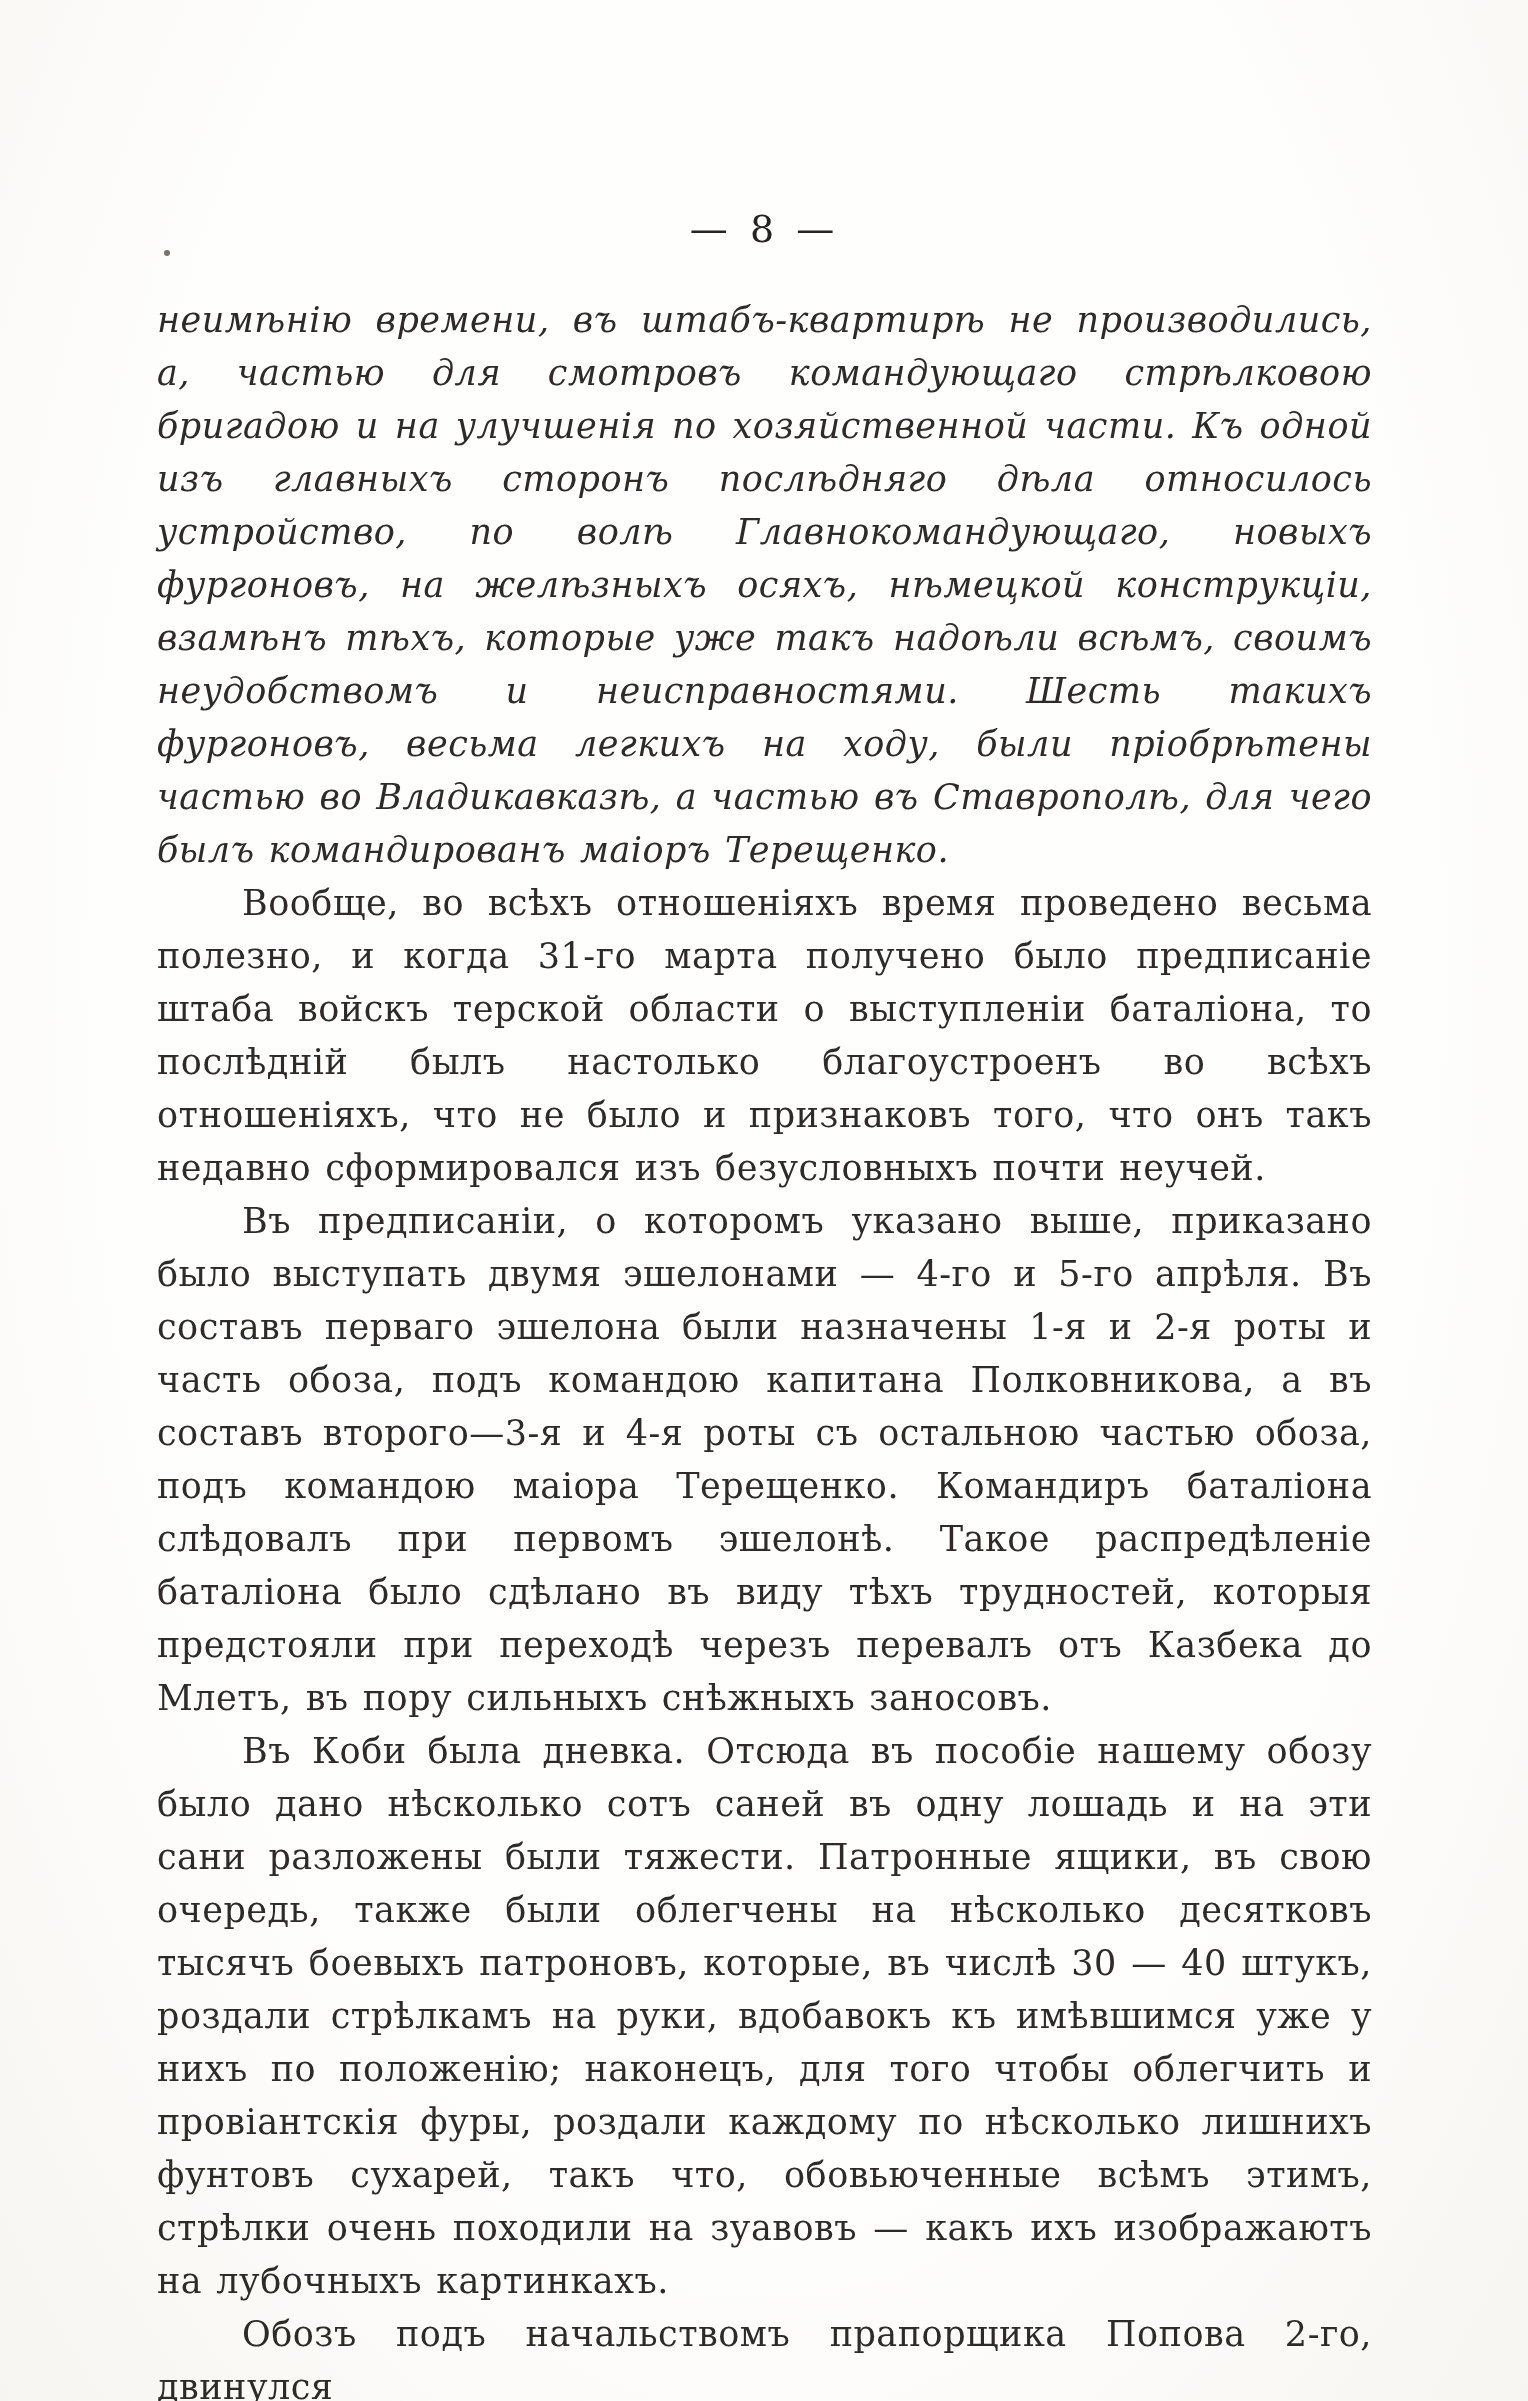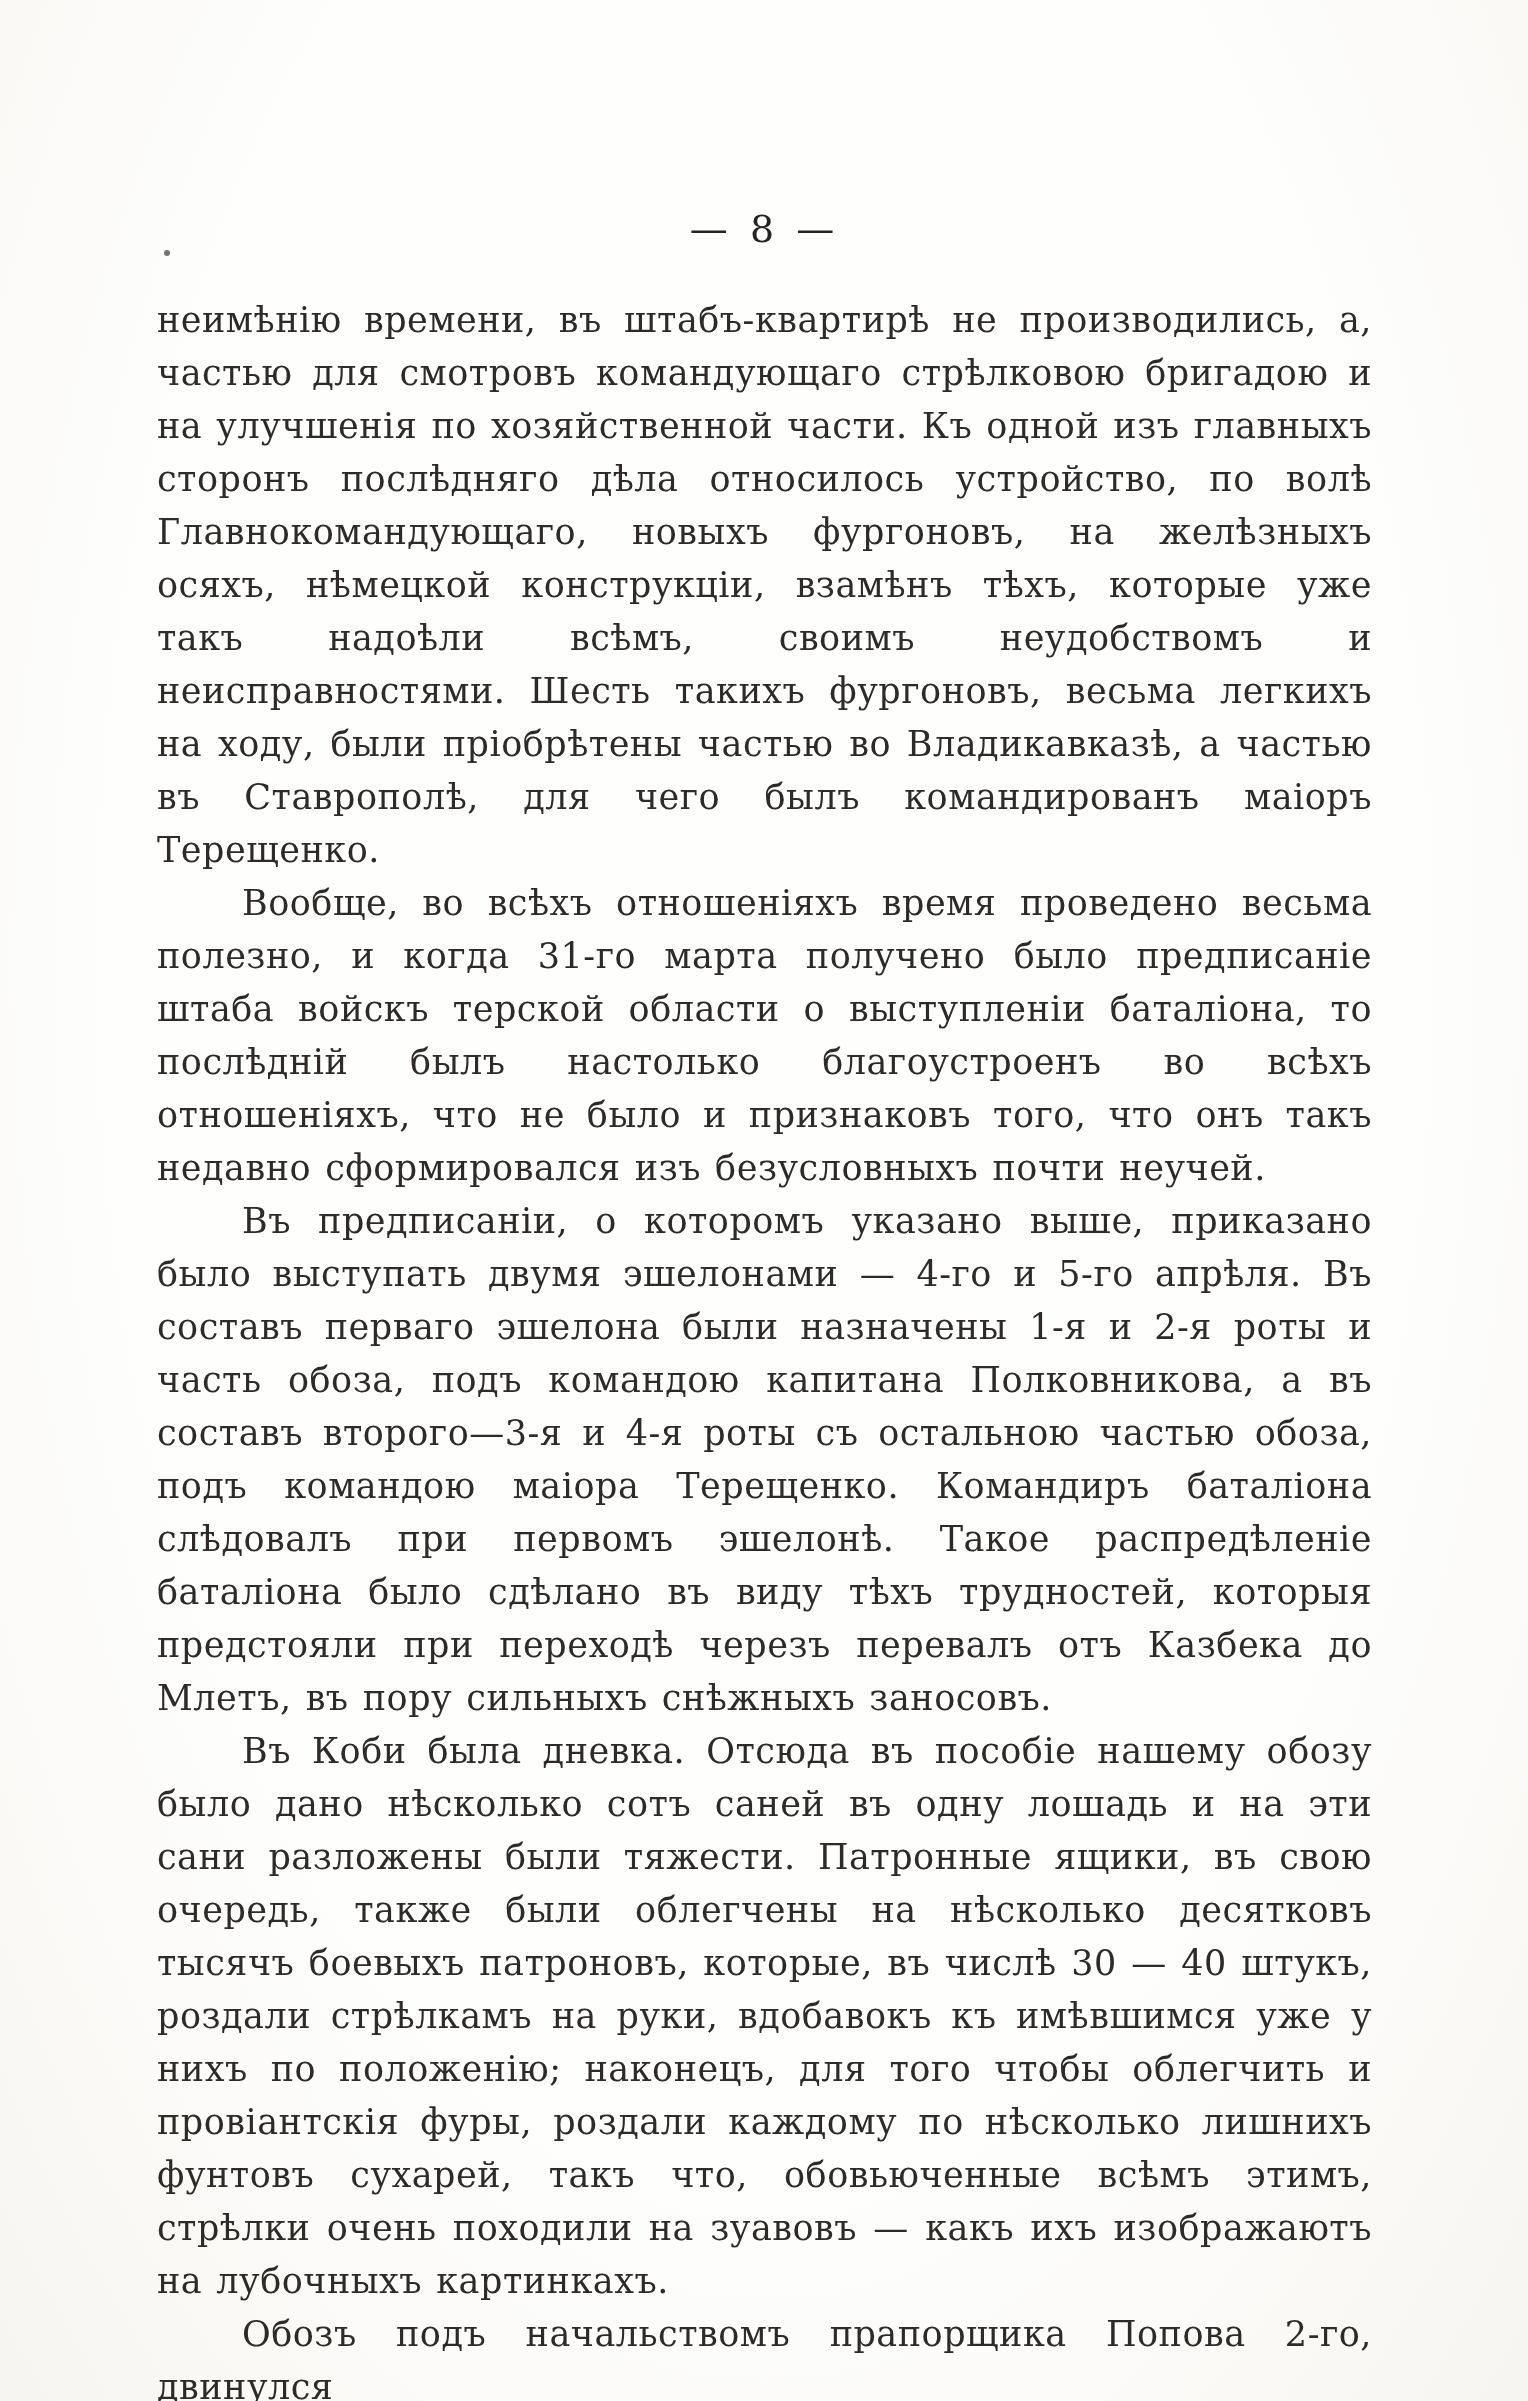--- a/index.html
+++ b/index.html
@@ -50,20 +50,21 @@
     letter-spacing: 0.5px;
     word-spacing: 2.5px;
   }
   .text-block p {
     margin: 0;
     padding: 0;
     text-indent: 85px;
   }
   .text-block p.no-indent {
     text-indent: 0;
+    font-style: italic;
   }
 </style>
 </head>
 <body>
 
 <div class="page">
 
   <div class="scan-artifact-dot"></div>
 
   <div class="page-number-row">

